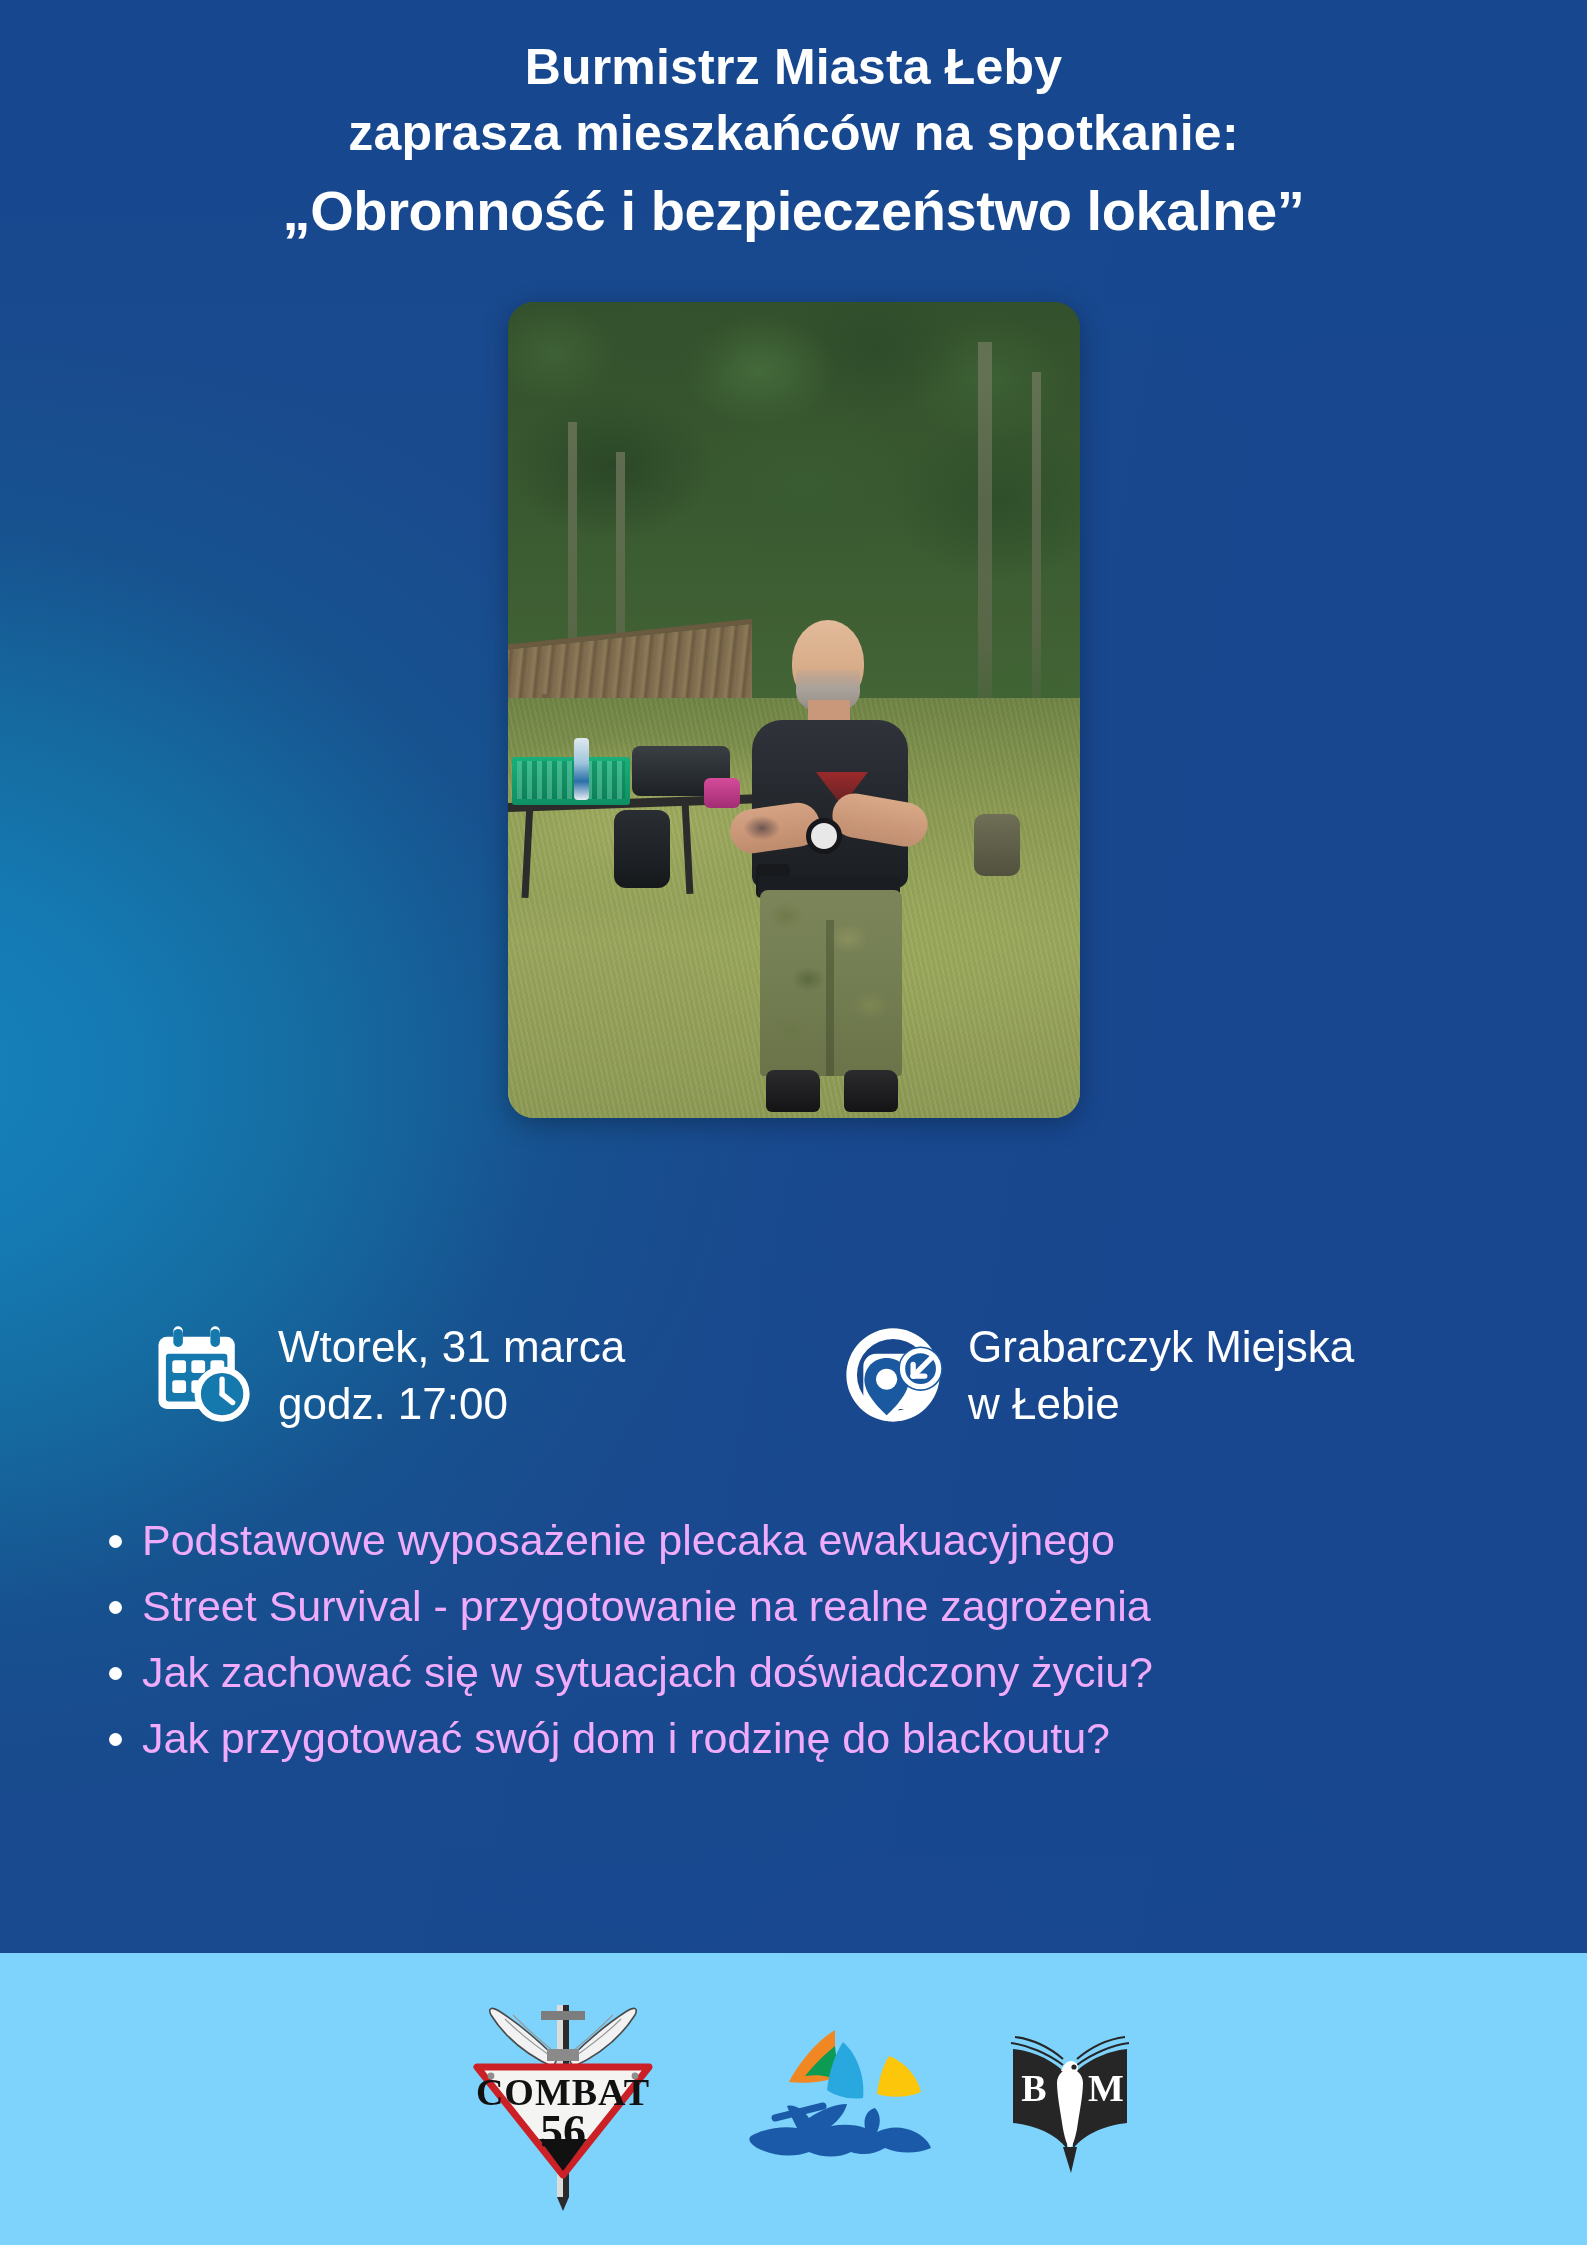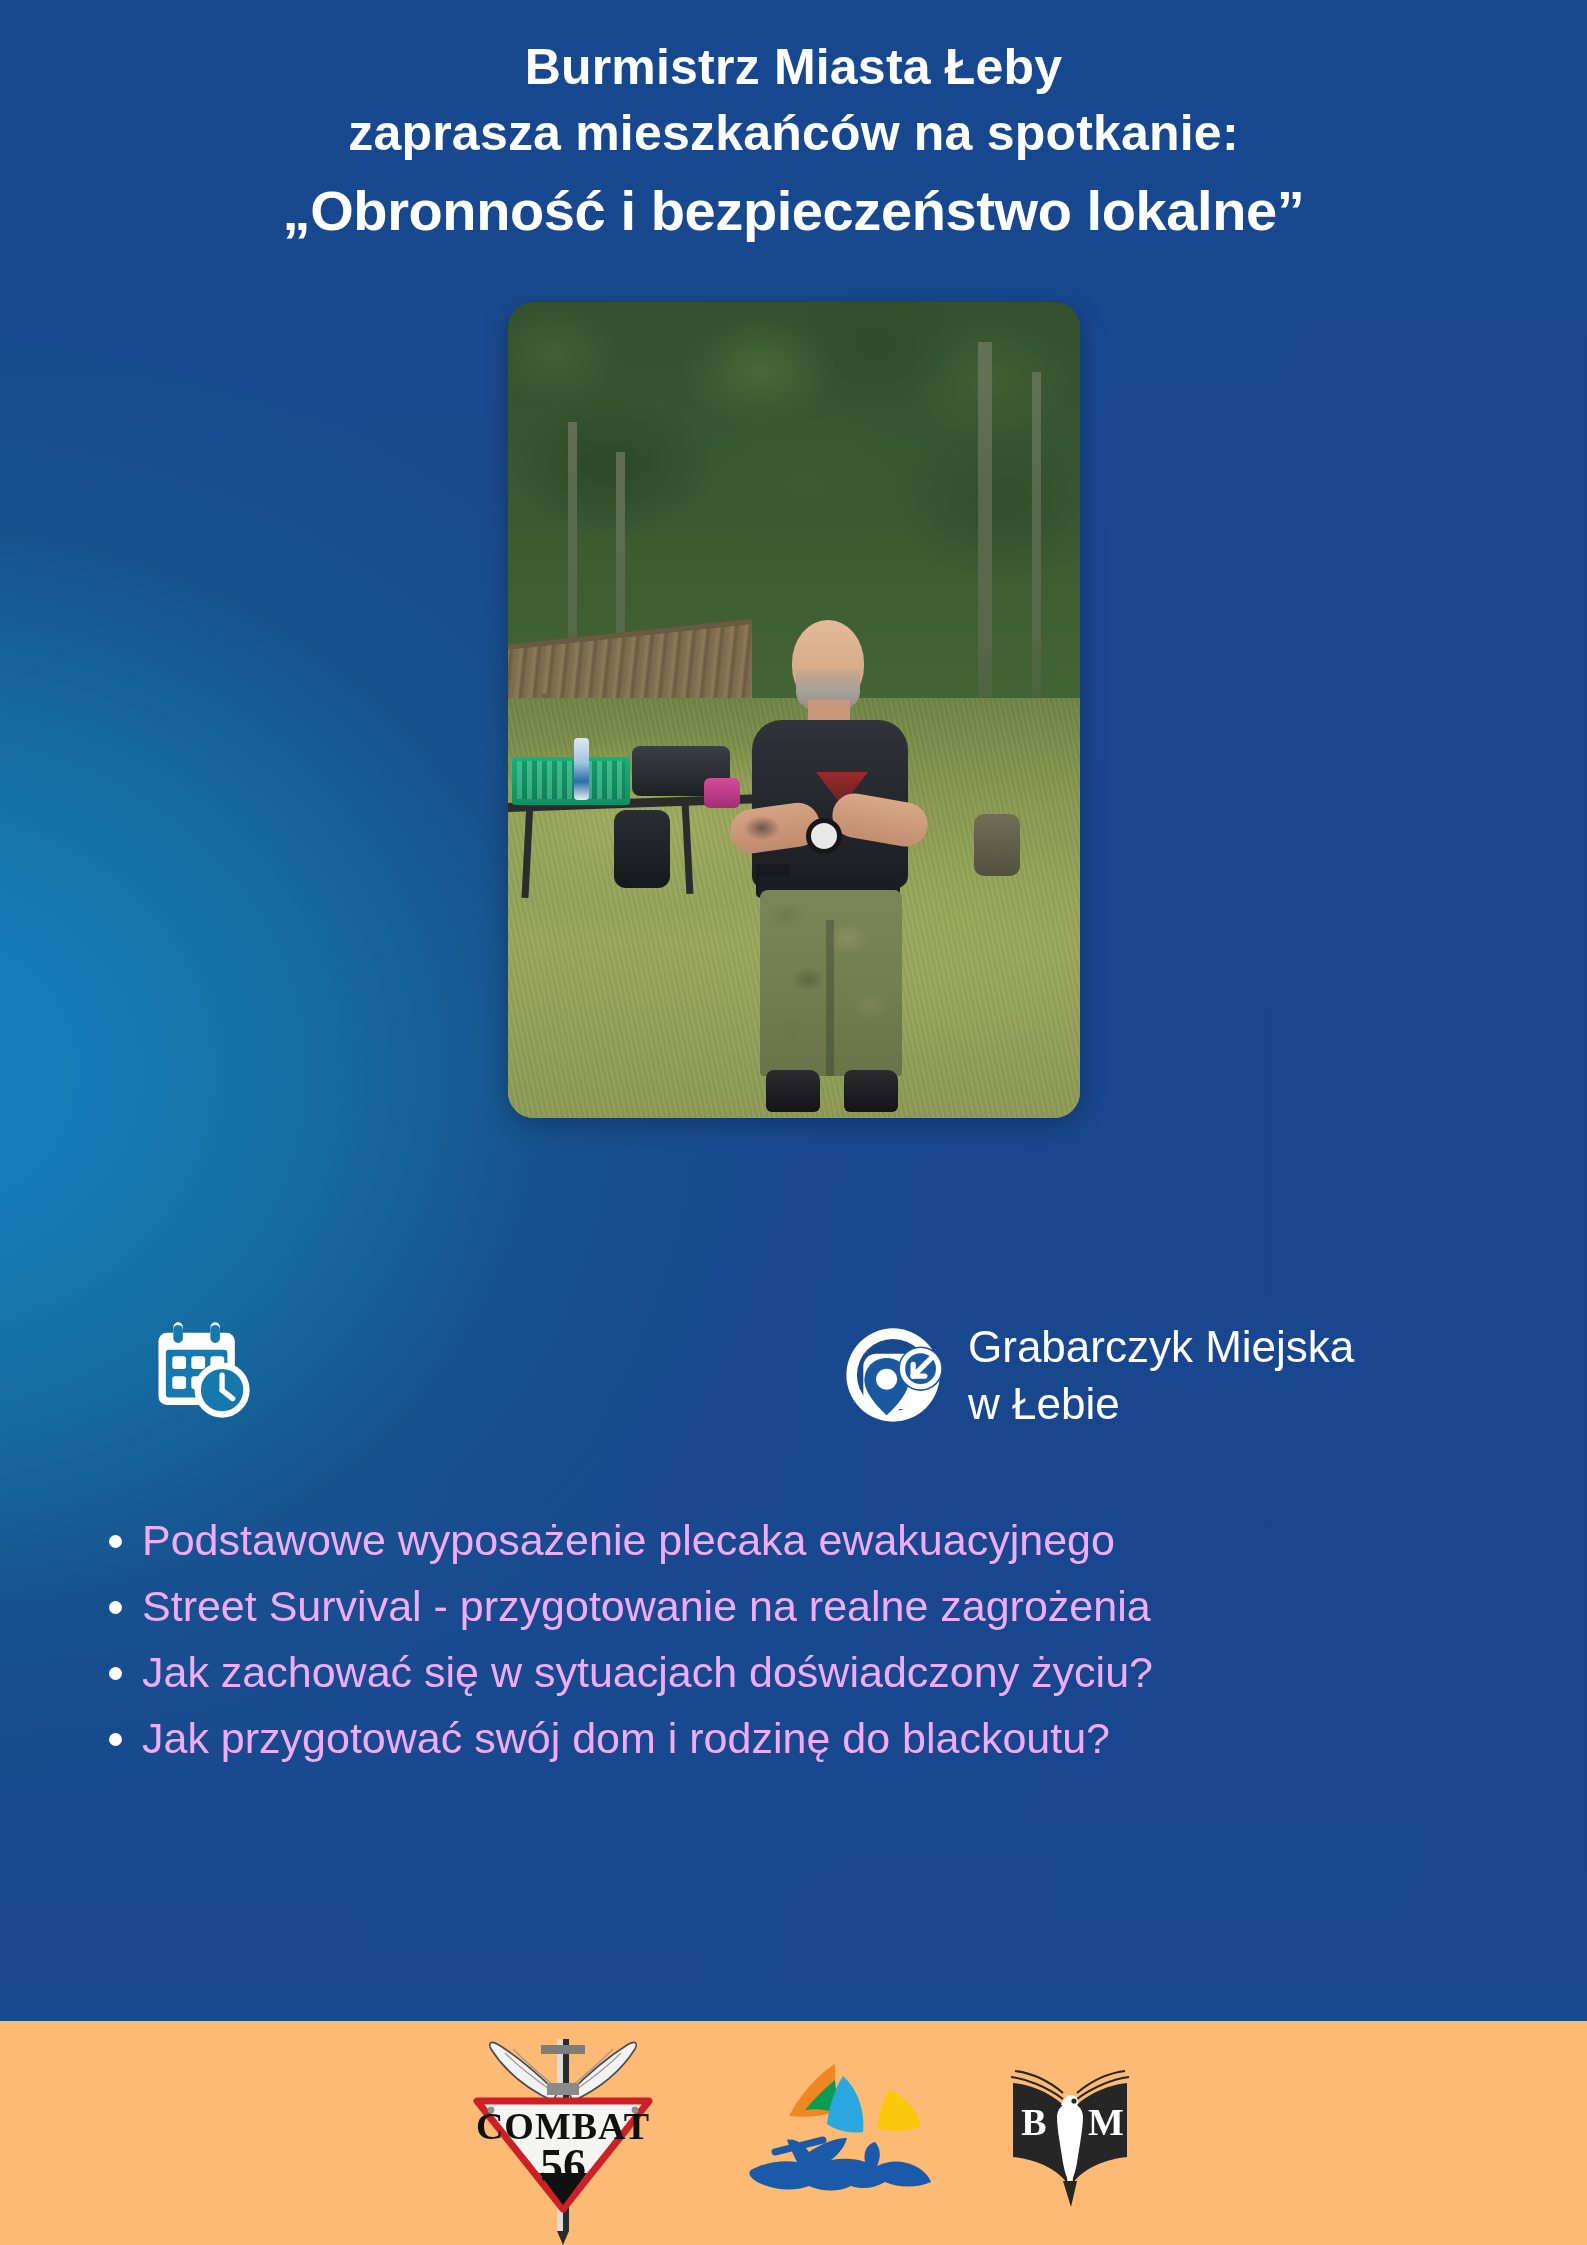--- a/index.html
+++ b/index.html
@@ -318,22 +318,22 @@
     left: 5px; top: 23px;
     width: 13px; height: 13px;
     border-radius: 50%;
     background: #ffffff;
   }
   .bullet .cont { display: block; }
 
   
   .footer {
     position: absolute;
-    left: 0; right: 0; bottom: 0; height: 224px;
-    background: #fdba74;
+    left: 0; right: 0; bottom: 0; height: 292px;
+    background: #7dd3fc;
     display: flex;
     align-items: center;
     justify-content: center;
     gap: 66px;
   }
   .logo { position: relative; }
   .logo-combat { width: 220px; height: 236px; }
   .logo-leba { width: 200px; height: 150px; }
   .logo-bm { width: 130px; height: 152px; }
 </style>
@@ -418,20 +418,24 @@
             <rect x="39" y="55" width="13" height="12" rx="2.5"></rect>
           </g>
           <circle cx="68" cy="68" r="25" fill="#1679ae"></circle>
           <circle cx="68" cy="68" r="23" fill="none" stroke="#ffffff" stroke-width="6"></circle>
           <g stroke="#ffffff" stroke-width="5" stroke-linecap="round">
             <line x1="68" y1="68" x2="68" y2="54"></line>
             <line x1="68" y1="68" x2="78" y2="76"></line>
           </g>
         </svg>
       </span>
+      <span class="info-text">
+        <span>Wtorek, 31 marca</span><br>
+        <span>godz. 17:00</span>
+      </span>
     </div>
 
     <div class="info-item place">
       <span class="info-icon">
         <svg viewBox="0 0 100 100" width="106" height="106" aria-hidden="true">
           <path d="M50 6 a44 44 0 1 0 0 88 a44 44 0 1 0 0 -88 z M50 16 a34 34 0 1 1 0 68 a34 34 0 1 1 0 -68 z" fill="#ffffff"></path>
           <path d="M34 30 h40 a12 12 0 0 1 12 12 v28 a12 12 0 0 1 -12 12 h-18 l-10 12 v-12 h-12 a12 12 0 0 1 -12 -12 v-28 a12 12 0 0 1 12 -12 z" fill="#ffffff"></path>
           <path d="M44 34 c-12 0 -21 9 -21 21 c0 15 21 33 21 33 c0 0 21 -18 21 -33 c0 -12 -9 -21 -21 -21 z" fill="#1a58a0"></path>
           <circle cx="44" cy="54" r="10" fill="#ffffff"></circle>
           <circle cx="76" cy="44" r="21" fill="#1a58a0"></circle>

